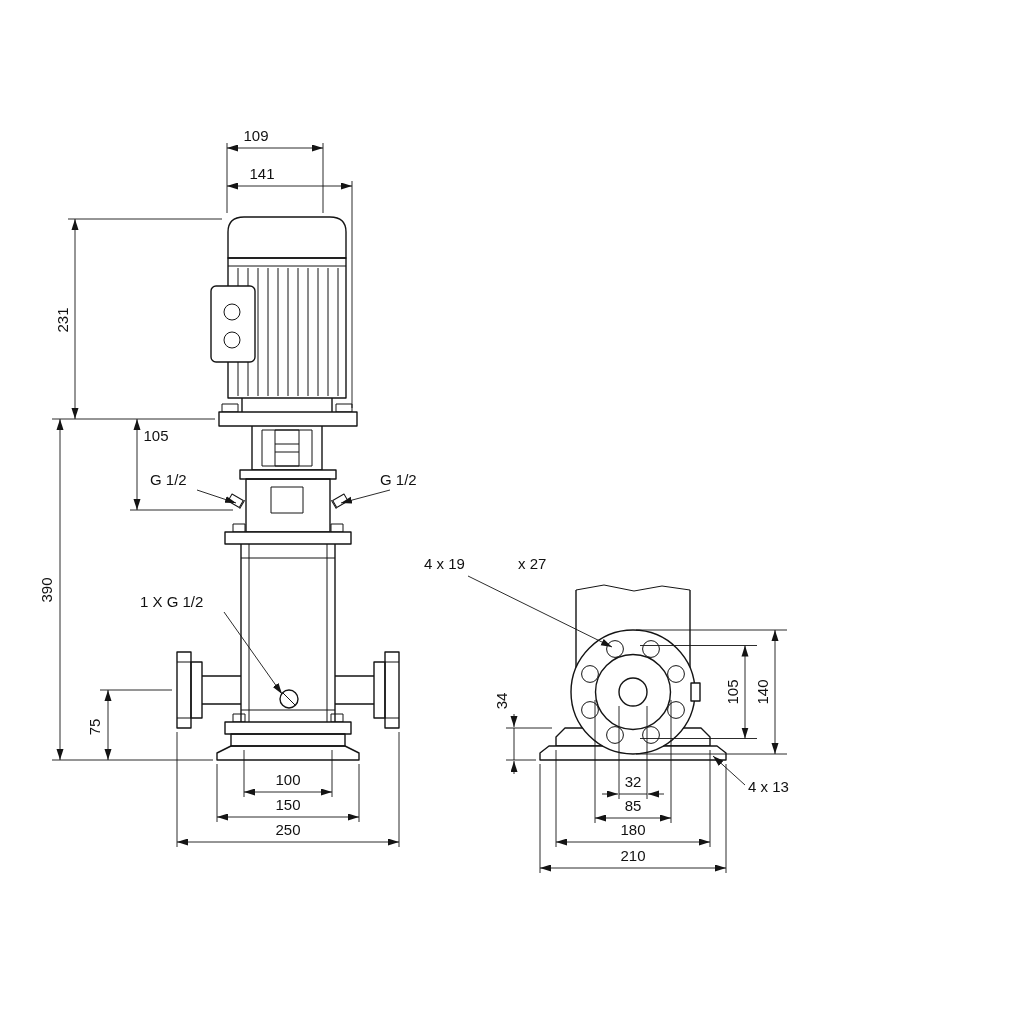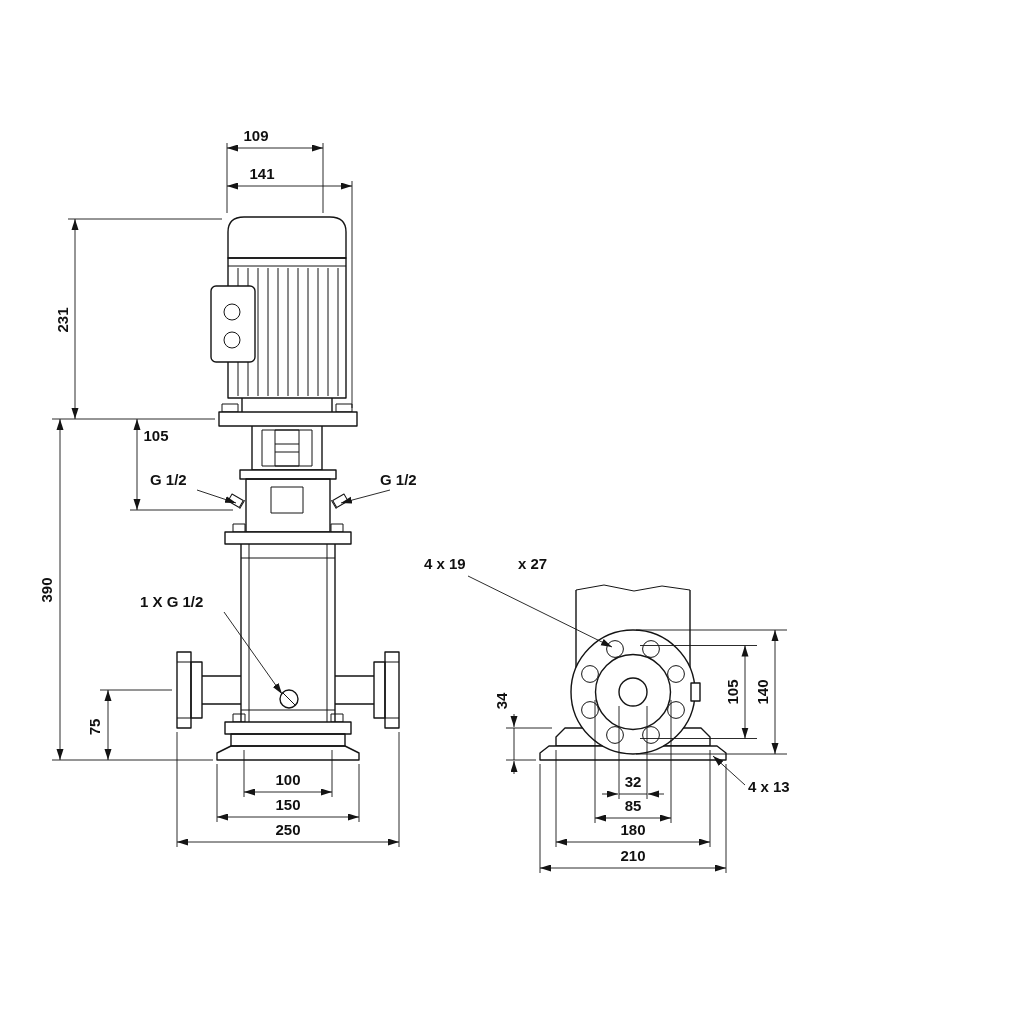--- a/index.html
+++ b/index.html
@@ -1,16 +1,16 @@
 <!DOCTYPE html>
 <html><head>
 <meta charset="utf-8">
 <style>
   html,body{margin:0;padding:0;background:#ffffff;}
-  .canvas{position:relative;width:940px;height:1024px;background:#22c55e;overflow:hidden;font-weight:bold;}
+  .canvas{position:relative;width:940px;height:1024px;background:#22c55e;overflow:hidden;}
   svg{position:absolute;left:0;top:0;}
   
   .ln{stroke:#141414;stroke-width:1.4;fill:none;stroke-linejoin:round;}
   .th{stroke:#141414;stroke-width:1;fill:none;stroke-linejoin:round;}
   .wh{fill:#ffffff;}
   .dim,.ext,.ldr{stroke:#141414;stroke-width:0.9;fill:none;}
   text{font-family:"Liberation Sans",sans-serif;font-size:15px;fill:#111111;}
   .tc{text-anchor:middle;}
 </style>
 </head>

